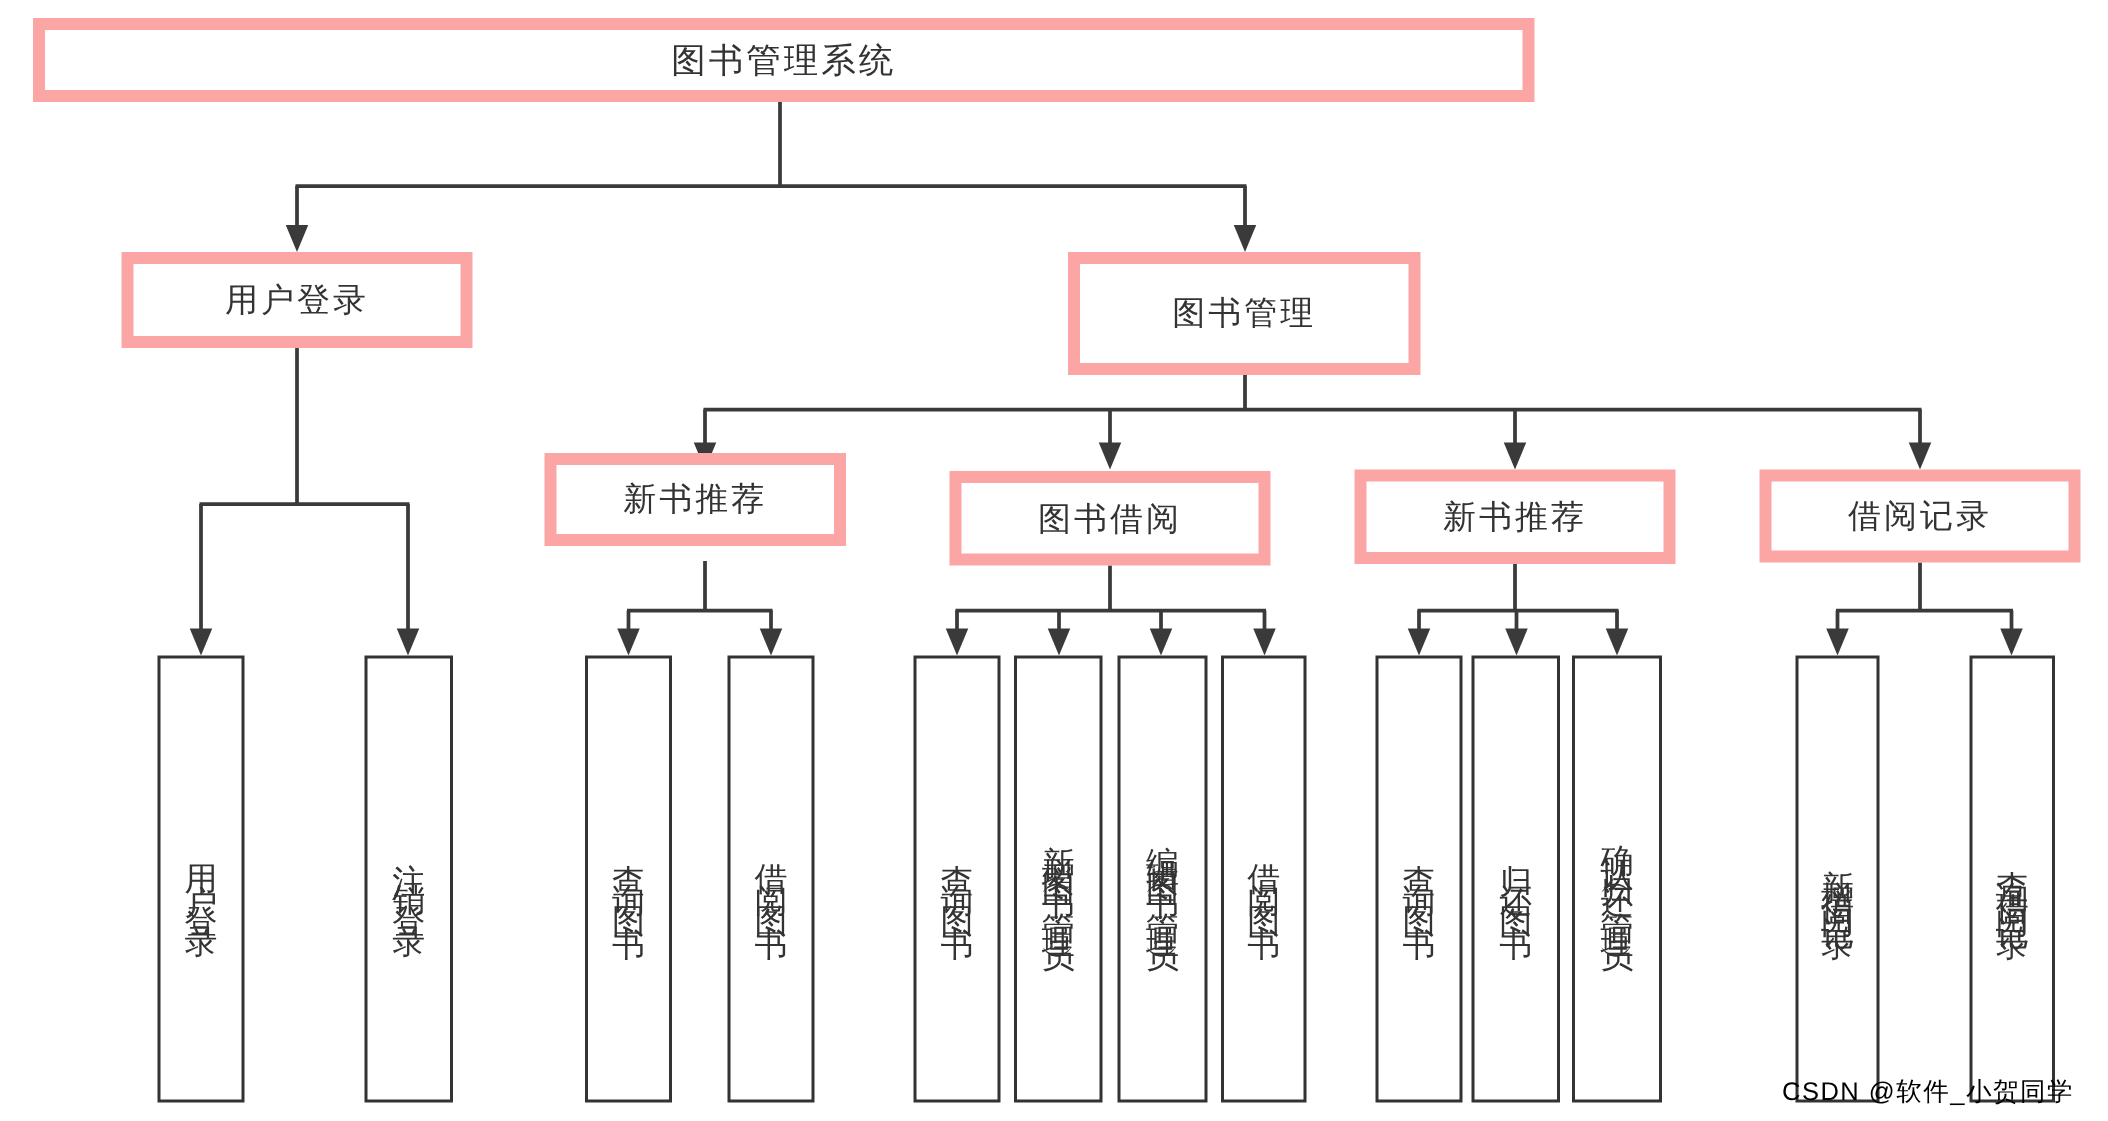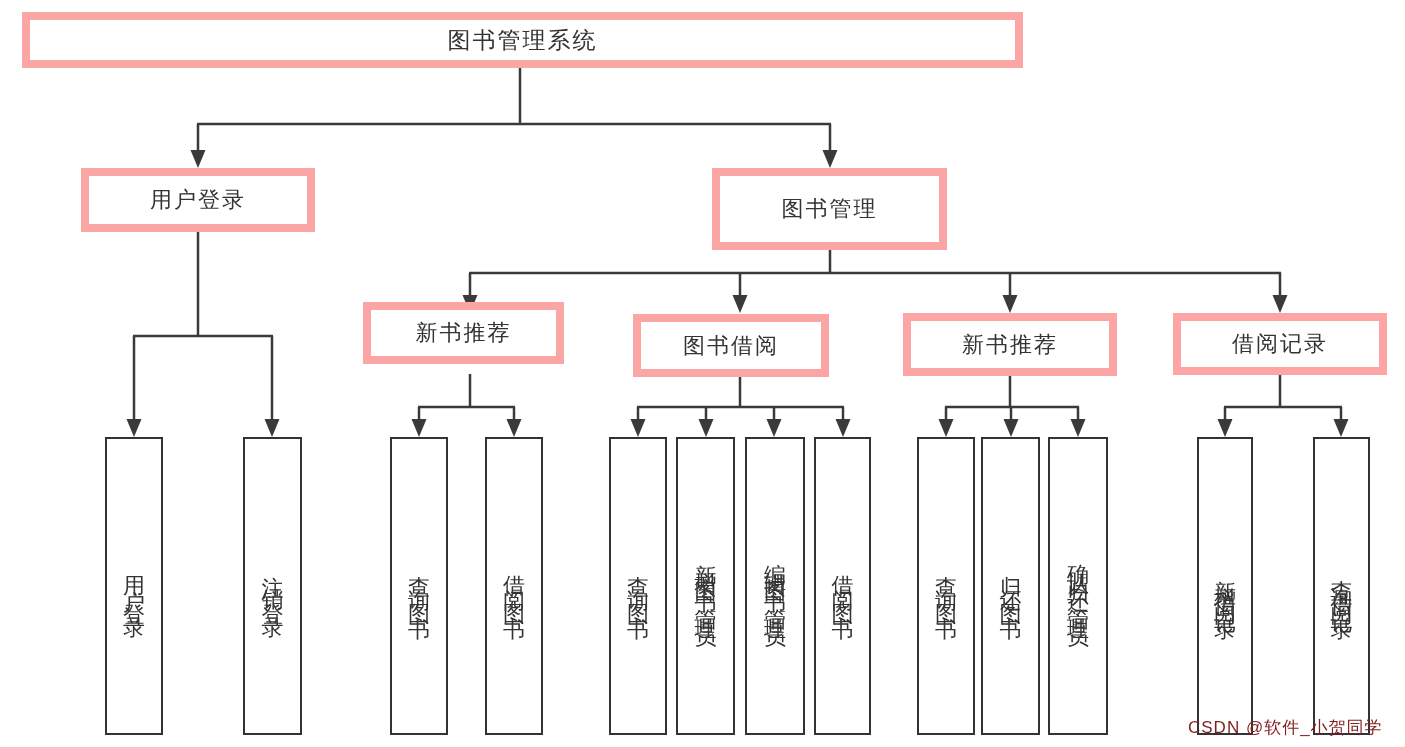--- a/index.html
+++ b/index.html
@@ -29,21 +29,21 @@
   .vbox > span{
     writing-mode:vertical-rl;text-orientation:mixed;
     font-size:22px;line-height:1;color:#333333;
   }
   .sp14 > span{letter-spacing:14px;}
   .sp8  > span{letter-spacing:8px;}
   .sp9  > span{letter-spacing:9px;}
   .watermark{
     position:absolute;left:1188px;top:716px;
     font-size:17px;letter-spacing:1px;
-    color:#7f1d1d;z-index:5;white-space:nowrap;
+    color:#000000;z-index:5;white-space:nowrap;
   }
 </style>
 </head>
 <body>
 
 <div id="canvas">
 
   <svg id="connectors" viewBox="0 0 1405 747" xmlns="http://www.w3.org/2000/svg">
     <g stroke="#3a3a3a" stroke-width="2.5" fill="none">
 
@@ -120,21 +120,21 @@
   <div class="hbox" style="left:81px;top:168px;width:234px;height:64px;">
     <span>用户登录</span>
   </div>
   <div class="hbox" style="left:712px;top:168px;width:235px;height:82px;">
     <span>图书管理</span>
   </div>
 
   <div class="hbox" style="left:363px;top:302px;width:201px;height:62px;">
     <span>新书推荐</span>
   </div>
-  <div class="hbox" style="left:633px;top:314px;width:196px;height:63px;">
+  <div class="hbox" style="left:633px;top:314px;width:214px;height:63px;">
     <span>图书借阅</span>
   </div>
   <div class="hbox" style="left:903px;top:313px;width:214px;height:63px;">
     <span>新书推荐</span>
   </div>
   <div class="hbox" style="left:1173px;top:313px;width:214px;height:62px;">
     <span>借阅记录</span>
   </div>
 
   <div class="vbox sp14" style="left:105px;width:58px;">

